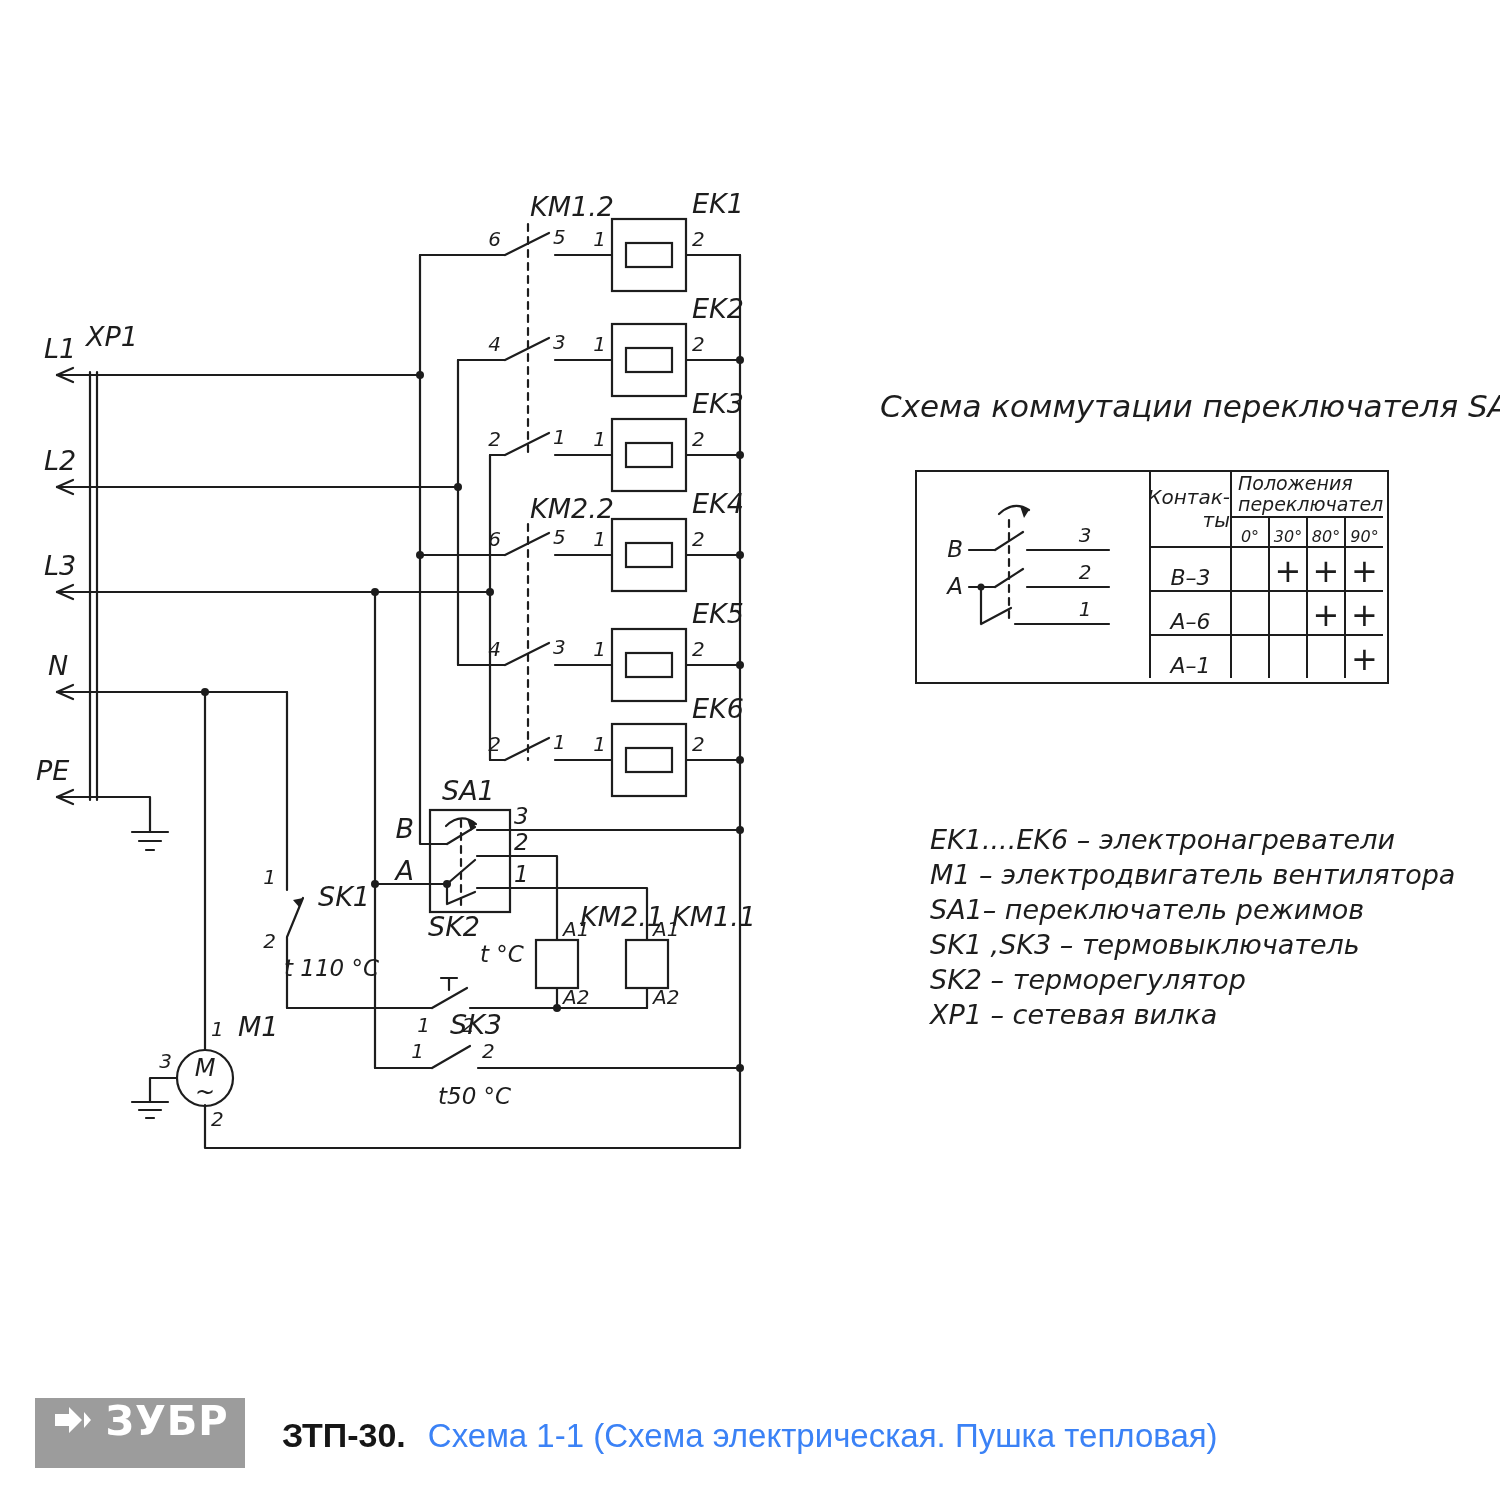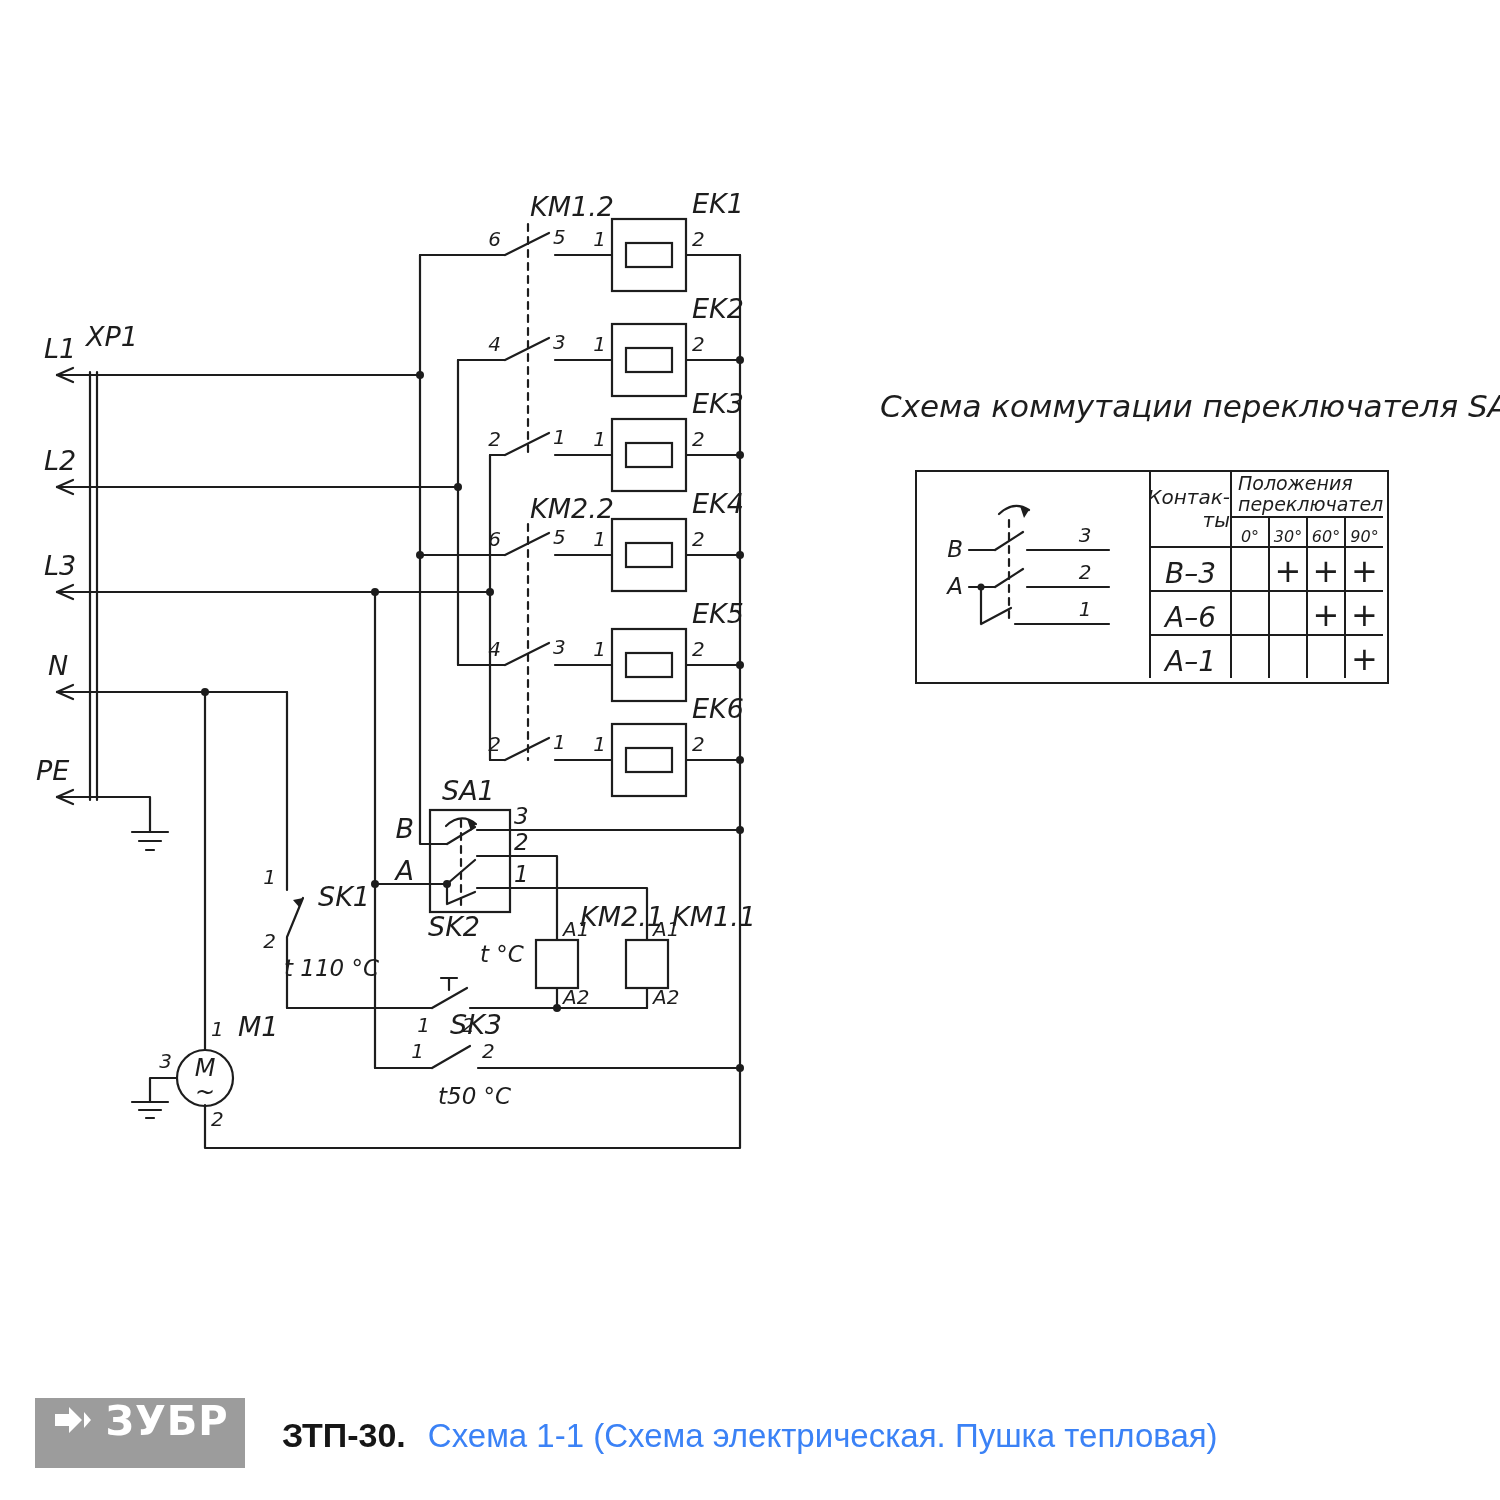--- a/index.html
+++ b/index.html
@@ -18,21 +18,21 @@
   .sw-title{position:absolute;left:880px;top:388px;font:italic 31px "DejaVu Sans",sans-serif;white-space:nowrap}
   .swtable{position:absolute;left:915px;top:470px;width:470px;height:210px;border:2px solid #1d1d1d;
            display:grid;grid-template-columns:232px 81px 38px 38px 38px 39px;
            grid-template-rows:44px 30px 44px 44px 44px;box-sizing:content-box}
   .cell{display:flex;align-items:flex-end;justify-content:center;font:italic 20px "DejaVu Sans",sans-serif;overflow:hidden}
   .bl{border-left:2px solid #1d1d1d}
   .bt{border-top:2px solid #1d1d1d}
   .cell.ph{flex-direction:column;align-items:flex-start;padding-left:6px;font-size:19px;line-height:21px}
   .cell.ch{flex-direction:column;line-height:23px}
   .cell.ang{font-size:16px}
-  .cell.rowlbl{font-size:28px}
+  .cell.rowlbl{font-size:22px}
   .cell.mark{font:32px "DejaVu Sans",sans-serif;font-style:normal}
 
   .legend{position:absolute;left:930px;top:822px}
   .legend-item{font:italic 27px "DejaVu Sans",sans-serif;line-height:35px;white-space:nowrap}
 
   .brandbox{position:absolute;left:35px;top:1398px;width:210px;height:70px;background:#9c9c9c;
             display:flex;justify-content:center;gap:10px}
   .brandtext{font:800 40px "DejaVu Sans",sans-serif;color:#fff;letter-spacing:1px}
   .caption{position:absolute;left:282px;top:1416px;white-space:nowrap}
   .model{font:700 34px "Liberation Sans",sans-serif;color:#161616;margin-right:22px}
@@ -246,21 +246,21 @@
       <span>Контак-</span>
       <span>ты</span>
     </div>
     <div class="cell ph bl" style="grid-column:3/7;grid-row:1">
       <span>Положения</span>
       <span>переключателя</span>
     </div>
 
     <div class="cell ang bl bt" style="grid-column:3;grid-row:2">0°</div>
     <div class="cell ang bl bt" style="grid-column:4;grid-row:2">30°</div>
-    <div class="cell ang bl bt" style="grid-column:5;grid-row:2">60°</div>
+    <div class="cell ang bl bt" style="grid-column:5;grid-row:2">80°</div>
     <div class="cell ang bl bt" style="grid-column:6;grid-row:2">90°</div>
 
     <div class="cell rowlbl bl bt" style="grid-column:2;grid-row:3">В–3</div>
     <div class="cell mark bl bt" style="grid-column:3;grid-row:3"></div>
     <div class="cell mark bl bt" style="grid-column:4;grid-row:3">+</div>
     <div class="cell mark bl bt" style="grid-column:5;grid-row:3">+</div>
     <div class="cell mark bl bt" style="grid-column:6;grid-row:3">+</div>
 
     <div class="cell rowlbl bl bt" style="grid-column:2;grid-row:4">А–6</div>
     <div class="cell mark bl bt" style="grid-column:3;grid-row:4"></div>
@@ -268,20 +268,28 @@
     <div class="cell mark bl bt" style="grid-column:5;grid-row:4">+</div>
     <div class="cell mark bl bt" style="grid-column:6;grid-row:4">+</div>
 
     <div class="cell rowlbl bl bt" style="grid-column:2;grid-row:5">А–1</div>
     <div class="cell mark bl bt" style="grid-column:3;grid-row:5"></div>
     <div class="cell mark bl bt" style="grid-column:4;grid-row:5"></div>
     <div class="cell mark bl bt" style="grid-column:5;grid-row:5"></div>
     <div class="cell mark bl bt" style="grid-column:6;grid-row:5">+</div>
   </div>
 
+  <div class="legend">
+    <div class="legend-item">EK1....EK6 – электронагреватели</div>
+    <div class="legend-item">M1 – электродвигатель вентилятора</div>
+    <div class="legend-item">SA1– переключатель режимов</div>
+    <div class="legend-item">SK1 ,SK3  – термовыключатель</div>
+    <div class="legend-item">SK2 – терморегулятор</div>
+    <div class="legend-item">XP1 – сетевая вилка</div>
+  </div>
 
   <div class="brandbox">
     <svg width="44" height="44" viewBox="0 0 44 44">
       <path d="M4,16 H18 V9 L31,22 L18,35 V28 H4 Z" fill="#ffffff"></path>
       <path d="M33,14 L40,22 L33,30 Z" fill="#ffffff"></path>
     </svg>
     <span class="brandtext">ЗУБР</span>
   </div>
   <div class="caption">
     <span class="model">ЗТП-30.</span><span class="cap">Схема 1-1 (Схема электрическая. Пушка тепловая)</span>

